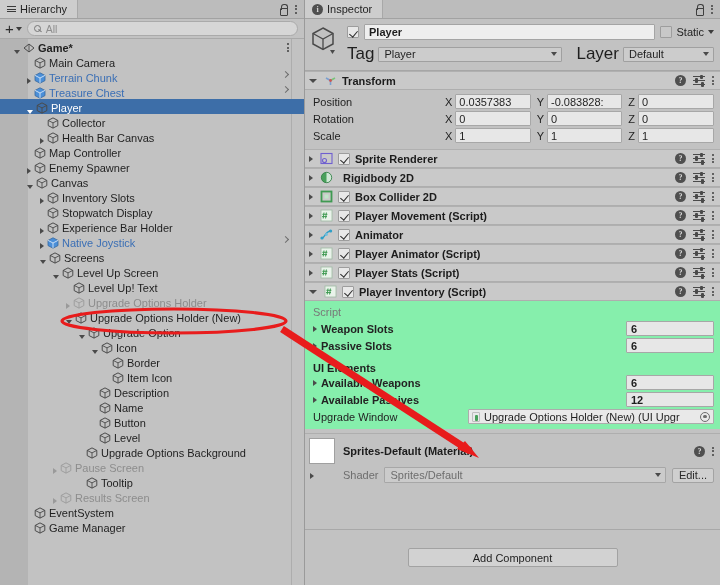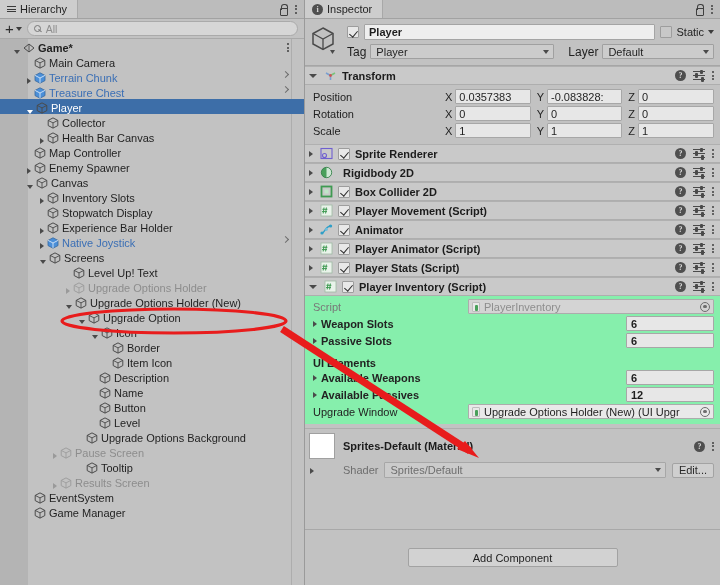--- a/index.html
+++ b/index.html
@@ -164,21 +164,21 @@
   }
   .cbx.empty { background:#c8c8c8; }
   .name-field {
     flex: 1; height: 16px; background: #eeeeee;
     border: 1px solid #a4a4a4; border-radius: 1px;
     font-weight: bold; font-size: 11px; color: #1d1d1d;
     display:flex; align-items:center; padding: 0 4px;
   }
   .static-wrap { display:flex; align-items:center; gap:4px; font-size:11px;color:#1f1f1f;}
   .row2 { display:flex; align-items:center; gap: 4px; }
-  .fld-label { font-size: 12px; color:#1f1f1f; }
+  .fld-label { font-size: 17px; color:#1f1f1f; }
   .dropdown {
     height: 15px; background: #cccccc; border:1px solid #a0a0a0; border-radius:1px;
     display:flex; align-items:center; justify-content: space-between;
     padding: 0 4px 0 5px; font-size: 11px; color:#1f1f1f;
   }
   .dd-arrow { width:0;height:0;border-left:3.5px solid transparent;border-right:3.5px solid transparent;
     border-top:4px solid #4a4a4a; margin-left:6px; }
 
   
   .comp-head {
@@ -493,20 +493,31 @@
           <div class="row">
             <span style="width:40px;flex:none"></span>
             <span class="tri open"></span>
             <span class="cube">
               <svg width="12" height="12" viewBox="0 0 12 12">
                 <path d="M6 0.9 L10.8 3.4 L10.8 8.6 L6 11.1 L1.2 8.6 L1.2 3.4 Z" fill="none" stroke="#4a4a4a" stroke-width="1"></path>
                 <path d="M1.2 3.4 L6 5.9 L10.8 3.4 M6 5.9 L6 11.1" fill="none" stroke="#4a4a4a" stroke-width="0.9"></path>
               </svg>
             </span>
             <span class="lbl">Screens</span>
+          </div>
+          <div class="row">
+            <span style="width:53px;flex:none"></span>
+            <span class="tri open"></span>
+            <span class="cube">
+              <svg width="12" height="12" viewBox="0 0 12 12">
+                <path d="M6 0.9 L10.8 3.4 L10.8 8.6 L6 11.1 L1.2 8.6 L1.2 3.4 Z" fill="none" stroke="#4a4a4a" stroke-width="1"></path>
+                <path d="M1.2 3.4 L6 5.9 L10.8 3.4 M6 5.9 L6 11.1" fill="none" stroke="#4a4a4a" stroke-width="0.9"></path>
+              </svg>
+            </span>
+            <span class="lbl">Level Up Screen</span>
           </div>
           <div class="row">
             <span style="width:66px;flex:none"></span>
             <span class="spacer-tri"></span>
             <span class="cube">
               <svg width="12" height="12" viewBox="0 0 12 12">
                 <path d="M6 0.9 L10.8 3.4 L10.8 8.6 L6 11.1 L1.2 8.6 L1.2 3.4 Z" fill="none" stroke="#4a4a4a" stroke-width="1"></path>
                 <path d="M1.2 3.4 L6 5.9 L10.8 3.4 M6 5.9 L6 11.1" fill="none" stroke="#4a4a4a" stroke-width="0.9"></path>
               </svg>
             </span>
@@ -1041,25 +1052,20 @@
               <span class="kebab">
                 <i></i>
                 <i></i>
                 <i></i>
               </span>
             </span>
           </div>
           <div class="script-body">
             <div class="srow">
               <span class="slabel" style="color:#787878">Script</span>
-              <span class="obj-field">
-                <span class="mini-ic"></span>
-                <span>PlayerInventory</span>
-                <span class="radio-ic"></span>
-              </span>
             </div>
             <div class="srow bold">
               <span class="stri"></span>
               <span class="slabel">Weapon Slots</span>
               <span class="spring"></span>
               <span class="int-field">6</span>
             </div>
             <div class="srow bold">
               <span class="stri"></span>
               <span class="slabel">Passive Slots</span>

